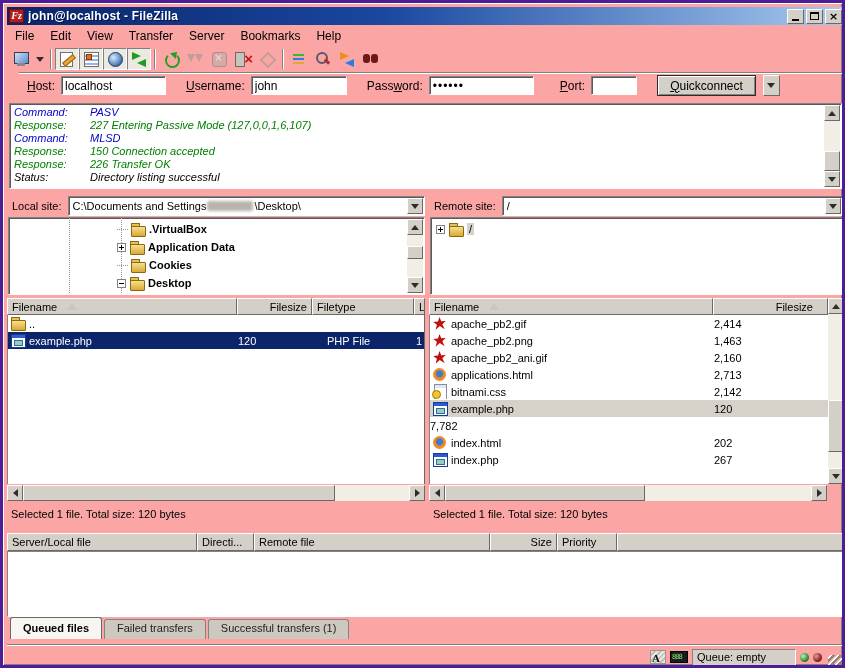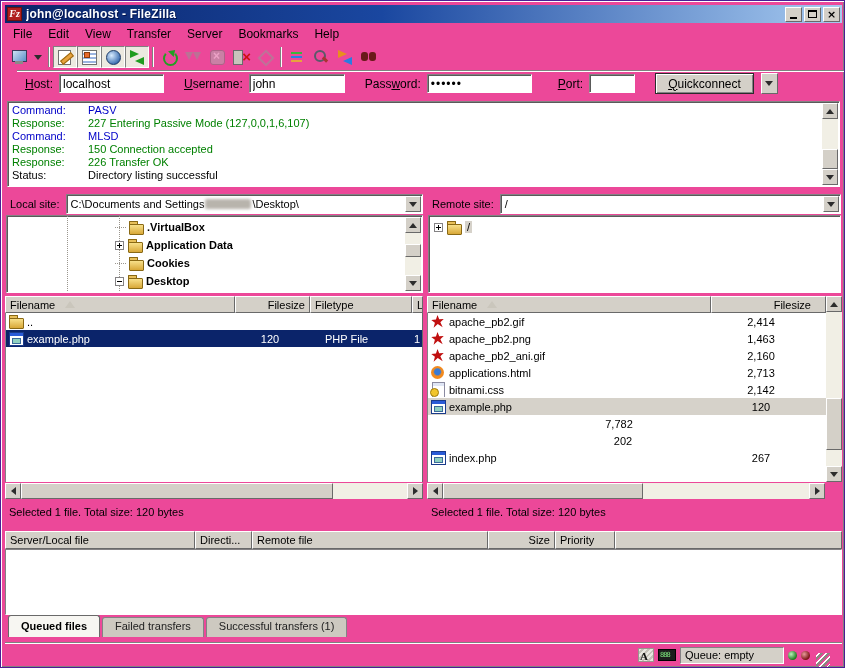--- a/index.html
+++ b/index.html
@@ -1,23 +1,23 @@
 <!DOCTYPE html>
 <html><head>
 <meta charset="utf-8">
 <style>
   * { box-sizing: border-box; margin: 0; padding: 0; }
   body { background:#808080; font-family:"Liberation Sans", sans-serif; }
-  #win { position:relative; width:845px; height:668px; background:#ec4899;
-         border:1px solid #4c1d95; box-shadow: inset 1px 1px 0 #fff, inset -1px -1px 0 #808080; overflow:hidden; }
+  #win { position:relative; width:845px; height:668px; background:#fca5a5;
+         border:3px solid #4c1d95; box-shadow: inset 1px 1px 0 #fff, inset -1px -1px 0 #808080; overflow:hidden; }
 
   
   .raised { border:1px solid; border-color:#fff #696969 #696969 #fff; background:#d4d0c8; }
   .sunkenw { background:#fff; border:1px solid; border-color:#848284 #fff #fff #848284;
-             box-shadow: inset 1px 1px 0 #5a5a5a; }
+             box-shadow: inset 1px 1px 0 #5a5a5a; font-style: italic; }
 
   
   .tri { display:inline-block; width:0; height:0; }
   .t-dn { border-left:4px solid transparent; border-right:4px solid transparent; border-top:5px solid #2c2c2c; }
   .t-up { border-left:4px solid transparent; border-right:4px solid transparent; border-bottom:5px solid #2c2c2c; }
   .t-lf { border-top:4px solid transparent; border-bottom:4px solid transparent; border-right:5px solid #2c2c2c; }
   .t-rt { border-top:4px solid transparent; border-bottom:4px solid transparent; border-left:5px solid #2c2c2c; }
   .t-sort { border-left:5px solid transparent; border-right:5px solid transparent; border-bottom:7px solid #cac6bc; }
 
   
@@ -142,21 +142,21 @@
   .lheader { display:flex; height:17px; }
   .hcell { border:1px solid; border-color:#fff #696969 #696969 #fff; background:#d4d0c8; font-size:11px;
     display:flex; align-items:center; padding:0 4px; overflow:hidden; white-space:nowrap; }
   .hright { justify-content:flex-end; }
   .lbody { position:relative; background:#fff; overflow:hidden; }
   .frow { display:flex; height:17px; align-items:center; font-size:11px; white-space:nowrap; position:relative; }
   .frow .cell { overflow:hidden; }
   .sel-a { background:#0b246a; color:#fff; }
   .sel-i { background:#d6d2ca; }
   .cellname { display:flex; align-items:center; padding-left:2px; }
-  .cellnum { text-align:center; }
+  .cellnum { text-align:left; }
 
   .fic { position:relative; width:16px; height:15px; flex:none; margin-right:3px; display:inline-block; }
   .fic[data-icon="folder"]::before { content:""; position:absolute; left:1px; top:1px; width:7px; height:4px;
     background:#e8c05a; border:1px solid #8a6914; border-bottom:none; border-radius:1px 1px 0 0; }
   .fic[data-icon="folder"]::after { content:""; position:absolute; left:1px; top:4px; width:13px; height:9px;
     background:linear-gradient(#f8e08a,#d8a838); border:1px solid #8a6914; border-radius:1px; }
   .fic[data-icon="image"]::before { content:""; position:absolute; left:1px; top:1px; width:13px; height:13px; background:#c01010;
     clip-path:polygon(50% 0,63% 33%,98% 30%,72% 55%,90% 95%,52% 70%,20% 98%,30% 60%,2% 38%,38% 35%); }
   .fic[data-icon="firefox"]::before { content:""; position:absolute; left:1px; top:1px; width:13px; height:13px; border-radius:50%;
     background:radial-gradient(circle at 50% 45%, #3a7bd5 0 30%, #f28a1e 45% 80%, #b35200 100%); }
@@ -178,21 +178,21 @@
 
   
   #tabs { position:absolute; left:4px; top:614px; width:837px; height:23px; display:flex; align-items:flex-start; padding-left:3px; }
   .tab { height:20px; margin-top:2px; padding:2px 12px 0; font-size:11px; background:#cdc9c0;
     border:1px solid #848284; border-bottom:none; border-radius:3px 3px 0 0; margin-right:2px; color:#222; }
   .tab.active { height:22px; margin-top:0; background:#f7f6f2; font-weight:bold; color:#000;
     border-color:#696969; padding-top:4px; }
 
   
   #statusbar { position:absolute; left:4px; top:641px; width:837px; height:25px; display:flex; align-items:center;
-    justify-content:flex-end; gap:4px; border-top:1px solid #808080; box-shadow: inset 0 1px 0 #fff; padding-right:12px; }
+    justify-content:flex-end; gap:4px; border-top:1px solid #808080; box-shadow: inset 0 1px 0 #fff; padding-right:2px; }
   #sb-ascii { width:16px; height:14px; border:1px solid #9a968e; position:relative;
     background:repeating-linear-gradient(135deg,#e8e6e0 0 2px,#c4c0b8 2px 4px); }
   #sb-ascii::after { content:"A"; position:absolute; left:1px; top:0; font:bold 11px/14px "Liberation Serif",serif; color:#111; }
   #sb-led888 { width:18px; height:12px; background:#1c1c1c; border:1px solid #000; position:relative; }
   #sb-led888::after { content:"888"; position:absolute; left:1px; top:1px; font:7px/9px "DejaVu Sans Mono",monospace;
     color:#7de87d; letter-spacing:-1px; }
   #sb-queue { width:104px; height:17px; border:1px solid; border-color:#848284 #fff #fff #848284;
     font-size:11px; padding:1px 4px; background:#d4d0c8; white-space:nowrap; }
   .led { width:9px; height:9px; border-radius:50%; }
   #led-green { background:radial-gradient(circle at 35% 35%, #b8f0b8, #1e7a1e 70%); }
@@ -493,20 +493,24 @@
           <span class="cell cellname" style="width:284px">
             <span class="fic" data-icon="winfile"></span>
             <span>example.php</span>
           </span>
           <span class="cell cellnum" style="flex:1; padding-right:16px">120</span>
         </div>
       <div class="frow">
           <span class="cell cellnum" style="flex:1; padding-right:16px">7,782</span>
         </div>
       <div class="frow">
+          <span class="cell cellname" style="width:284px">
+            <span class="fic" data-icon="firefox"></span>
+            <span>index.html</span>
+          </span>
           <span class="cell cellnum" style="flex:1; padding-right:8px">202</span>
         </div>
       <div class="frow">
           <span class="cell cellname" style="width:284px">
             <span class="fic" data-icon="winfile"></span>
             <span>index.php</span>
           </span>
           <span class="cell cellnum" style="flex:1; padding-right:16px">267</span>
         </div>
     </div>

